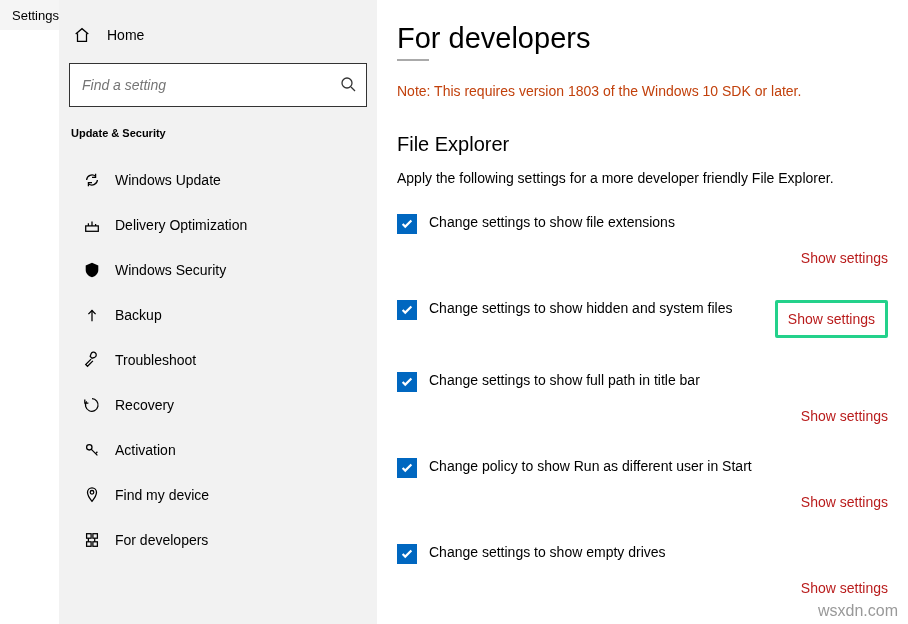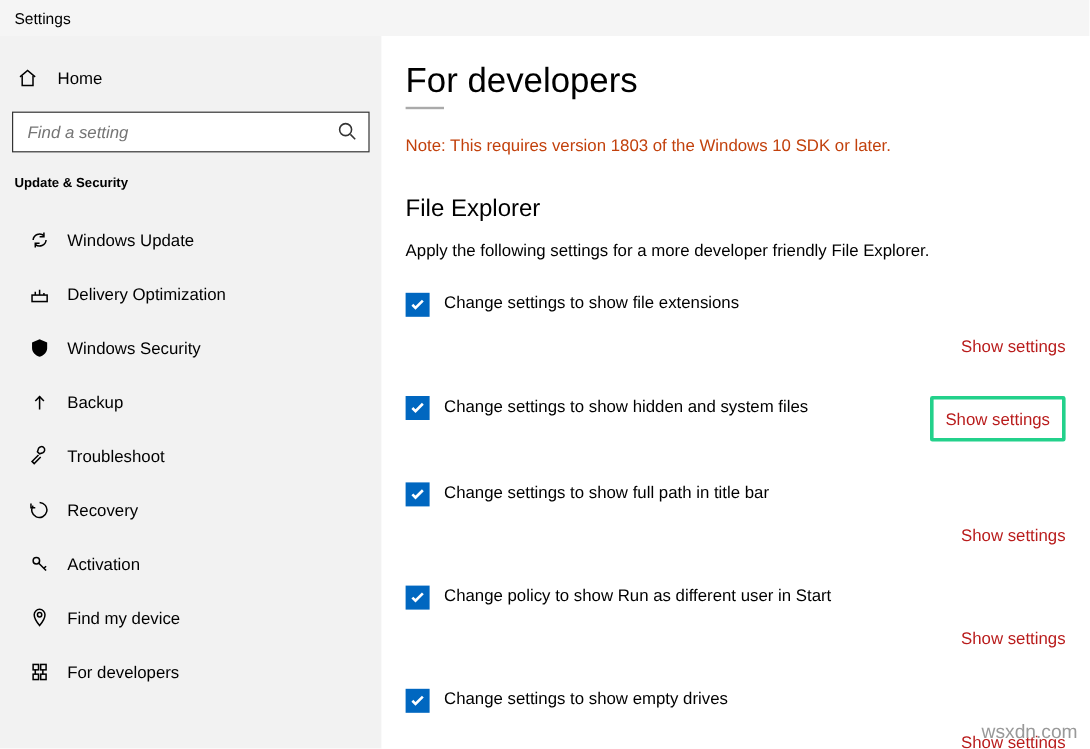--- a/index.html
+++ b/index.html
@@ -7,21 +7,21 @@
     margin: 0;
     font-family: "Segoe UI", Tahoma, sans-serif;
     font-size: 14px;
     background: #fff;
     color: #000;
     width: 908px;
     height: 624px;
     overflow: hidden;
     position: relative;
   }
-  .window { display: flex; flex-direction: column; height: 100%; }
+  .window { display: flex; flex-direction: row; height: 100%; }
   .titlebar {
     height: 30px;
     display: flex;
     align-items: center;
     padding-left: 12px;
     background: #f5f5f5;
   }
   .titlebar-label { font-size: 13px; }
   .body { flex: 1; display: flex; overflow: hidden; }
   .sidebar {
@@ -35,21 +35,21 @@
     display: flex;
     align-items: center;
     height: 40px;
     padding-left: 14px;
     gap: 16px;
     cursor: pointer;
   }
   .home-row .icon { width: 18px; height: 18px; display: flex; align-items: center; justify-content: center; }
   .search-wrap { padding: 8px 10px 10px 10px; }
   .search-box {
-    height: 34px;
+    height: 44px;
     border: 1px solid #333;
     background: #fff;
     display: flex;
     align-items: center;
     padding: 0 10px;
     gap: 32px;
   }
   .search-input {
     flex: 1;
     border: none;

